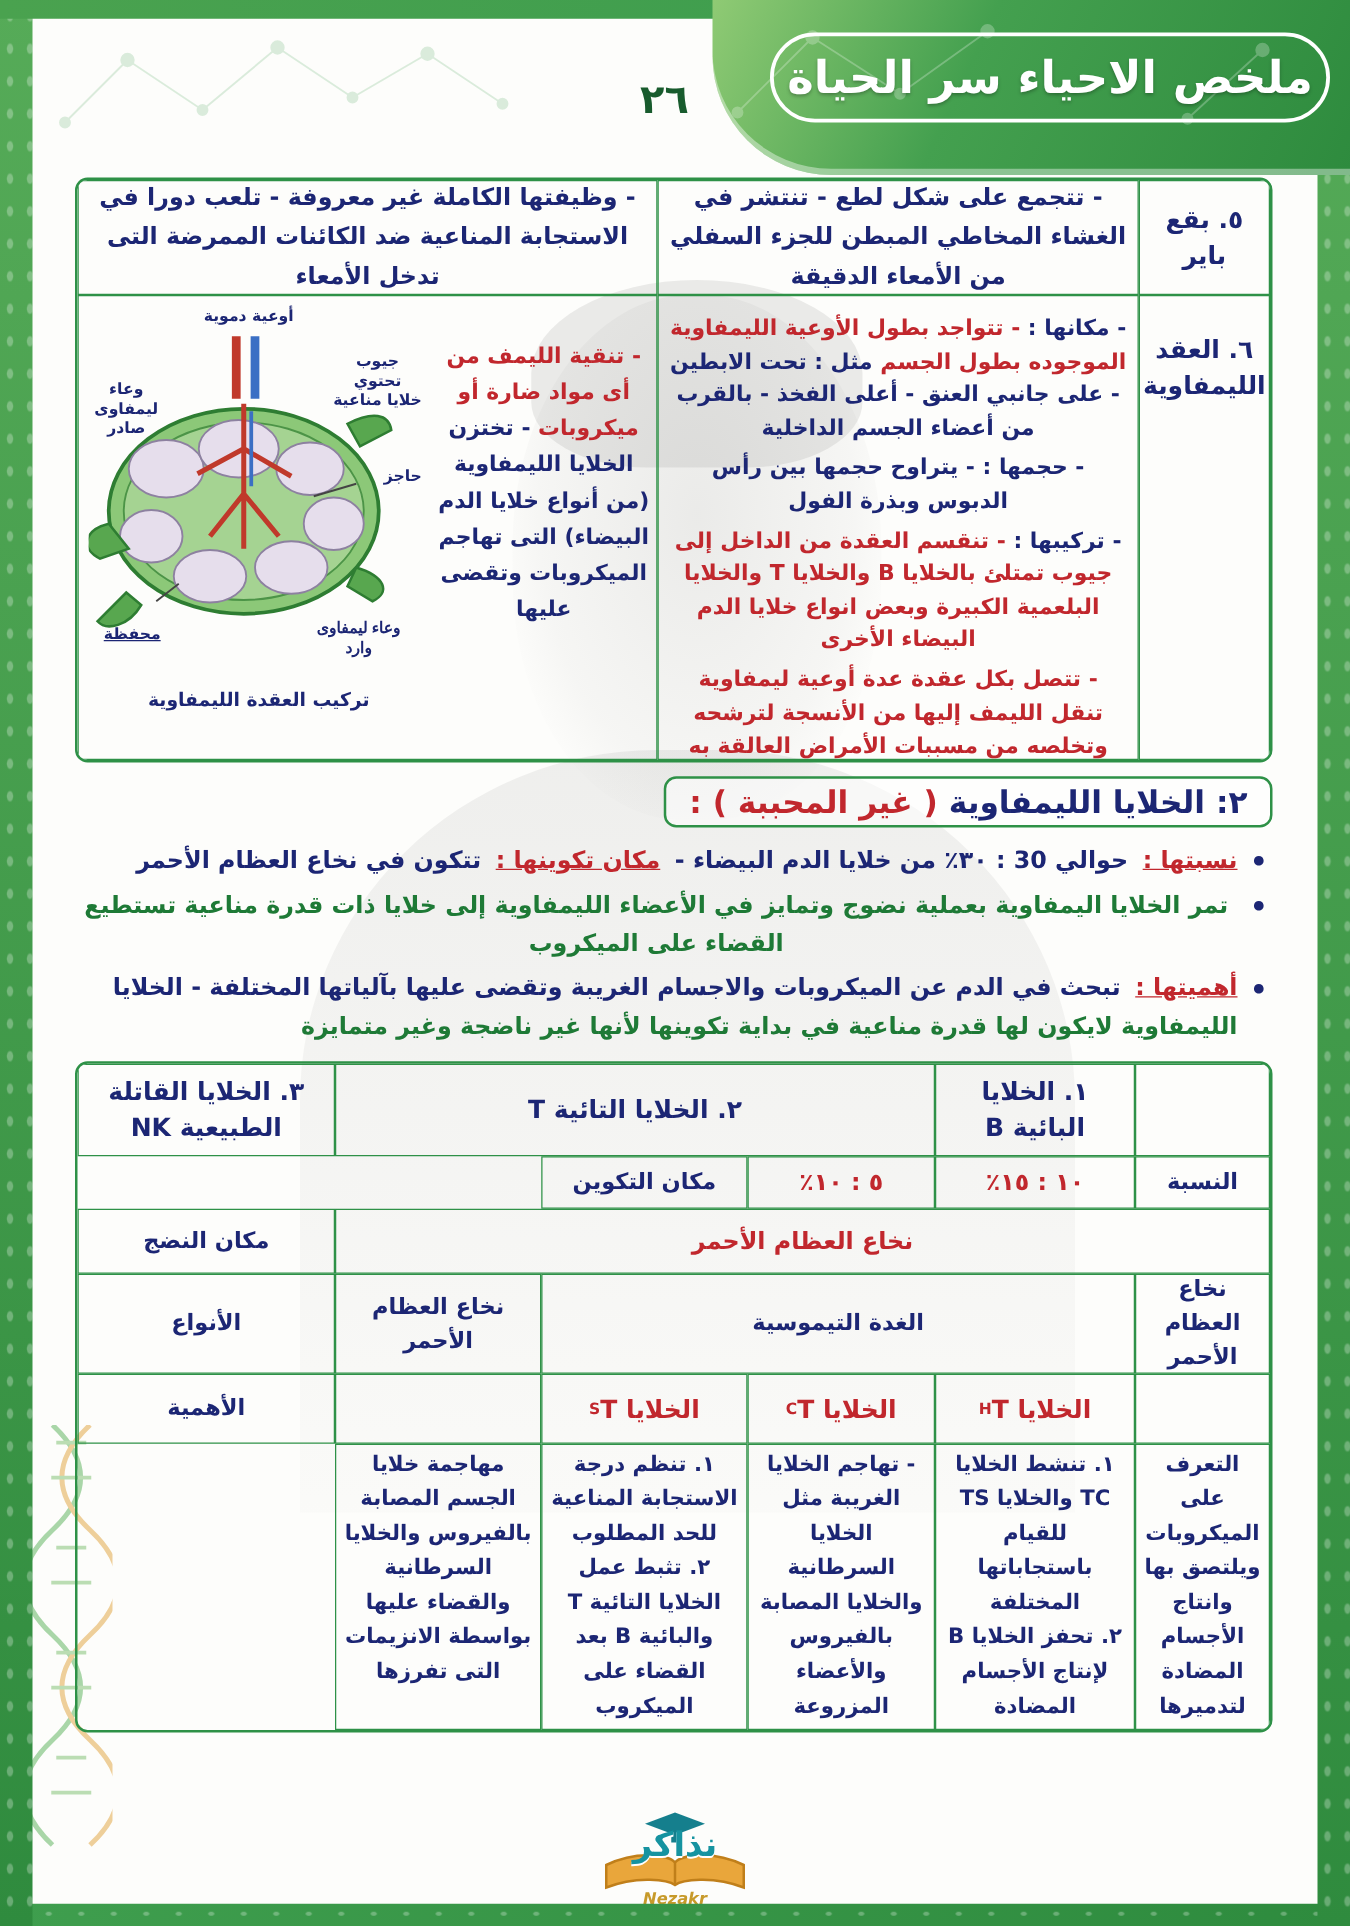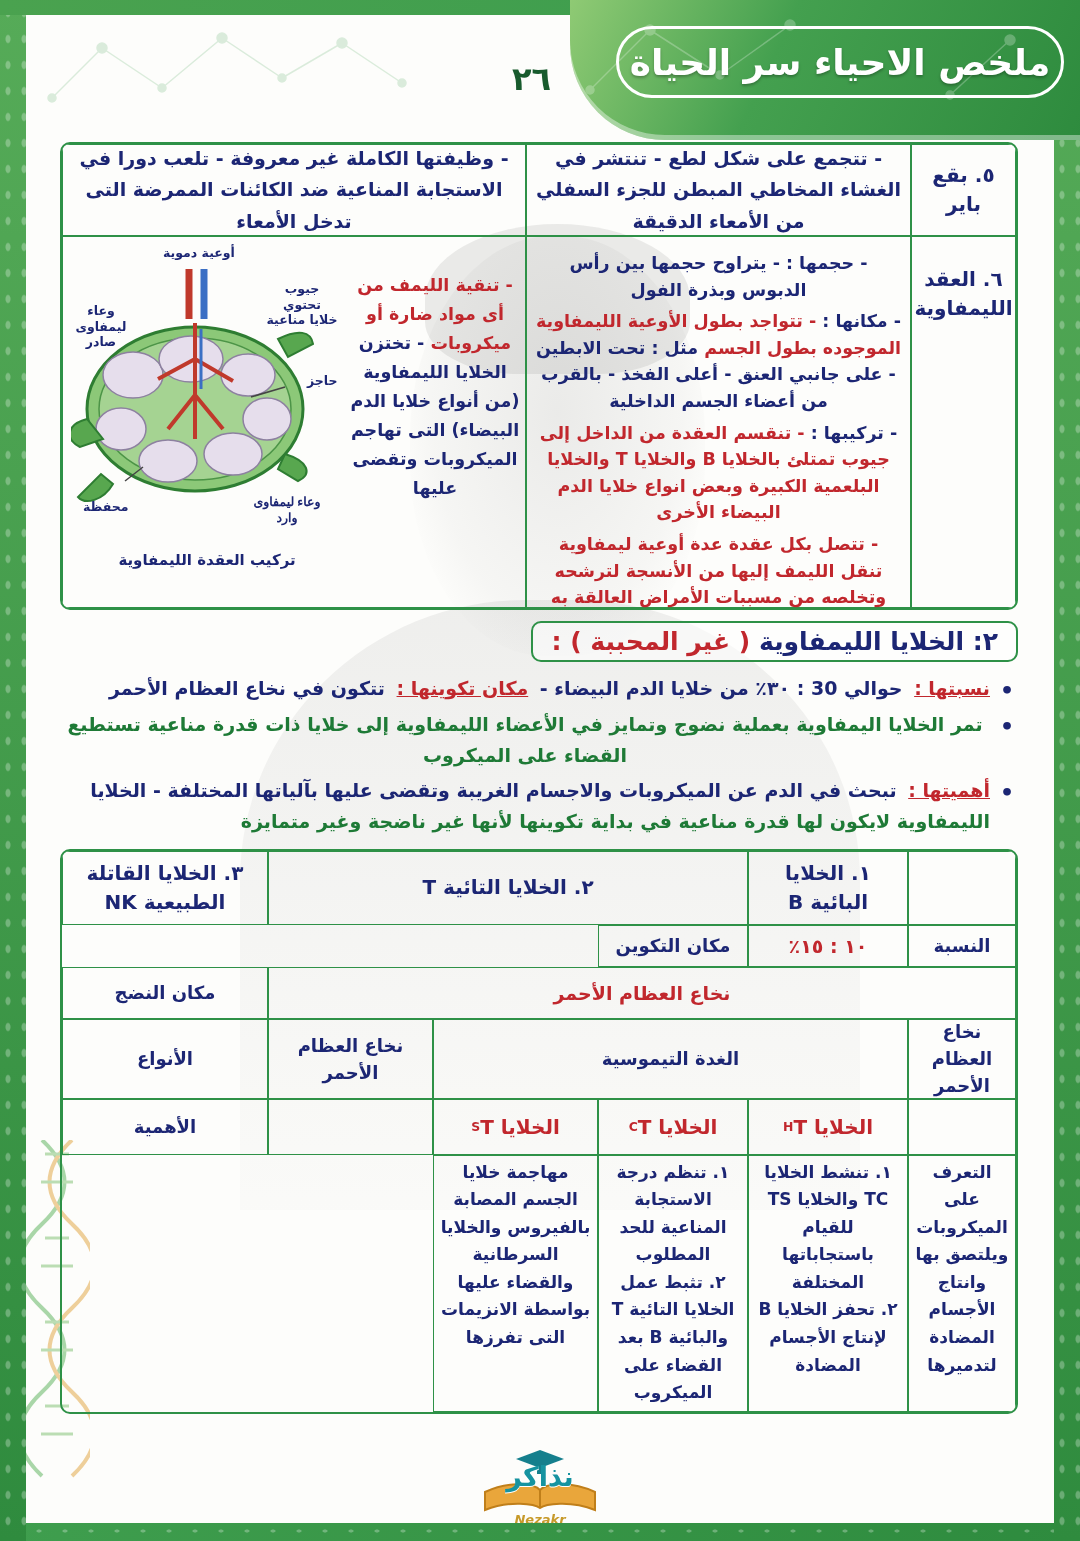--- a/index.html
+++ b/index.html
@@ -177,27 +177,27 @@
 
   <div class="t1">
     <div class="cell-label">٥. بقع باير</div>
     <div class="txt navy">- تتجمع على شكل لطع - تنتشر في الغشاء المخاطي المبطن للجزء السفلي من الأمعاء الدقيقة</div>
     <div class="txt navy">- وظيفتها الكاملة غير معروفة - تلعب دورا في الاستجابة المناعية ضد الكائنات الممرضة التى تدخل الأمعاء</div>
 
     <div class="cell-label nodes-label">٦. العقد الليمفاوية</div>
 
     <div class="nodes-right">
       <p>
-        <span class="navy">- حجمها :</span>
-        <span class="navy">- يتراوح حجمها بين رأس الدبوس وبذرة الفول</span>
-      </p>
-      <p>
         <span class="navy">- مكانها :</span>
         <span class="red">- تتواجد بطول الأوعية الليمفاوية الموجوده بطول الجسم</span>
         <span class="navy">مثل : تحت الابطين - على جانبي العنق - أعلى الفخذ - بالقرب من أعضاء الجسم الداخلية</span>
+      </p>
+      <p>
+        <span class="navy">- حجمها :</span>
+        <span class="navy">- يتراوح حجمها بين رأس الدبوس وبذرة الفول</span>
       </p>
       <p>
         <span class="navy">- تركيبها :</span>
         <span class="red">- تنقسم العقدة من الداخل إلى جيوب تمتلئ بالخلايا B والخلايا T والخلايا البلعمية الكبيرة وبعض انواع خلايا الدم البيضاء الأخرى</span>
       </p>
       <p>
         <span class="red">- تتصل بكل عقدة عدة أوعية ليمفاوية تنقل الليمف إليها من الأنسجة لترشحه وتخلصه من مسببات الأمراض العالقة به</span>
       </p>
     </div>
 
@@ -226,21 +226,21 @@
           <path d="M207,72 C227,62 240,64 242,77 L217,90 Z" fill="#58a74f" stroke="#2e7d32" stroke-width="2"></path>
           <path d="M42,217 C32,234 14,238 7,230 L30,207 Z" fill="#58a74f" stroke="#2e7d32" stroke-width="2"></path>
           <line x1="214" y1="120" x2="180" y2="130" stroke="#444" stroke-width="1.5"></line>
           <line x1="54" y1="214" x2="72" y2="200" stroke="#444" stroke-width="1.5"></line>
         </svg>
         <div class="dlbl" style="top:0;left:96px;">أوعية دموية</div>
         <div class="dlbl" style="top:36px;left:198px;width:74px;">جيوب تحتوي
 خلايا مناعية</div>
         <div class="dlbl" style="top:58px;left:-2px;width:72px;">وعاء ليمفاوى صادر</div>
         <div class="dlbl" style="top:128px;left:228px;margin-left:12px;">حاجز</div>
-        <div class="dlbl" style="top:254px;left:16px;">محفظة</div>
+        <div class="dlbl" style="top:254px;left:16px;text-decoration:underline;">محفظة</div>
         <div class="dlbl" style="top:250px;left:178px;width:84px;font-family:Liberation Serif, serif;">وعاء ليمفاوى
 وارد</div>
         <div class="dcaption">تركيب العقدة الليمفاوية</div>
       </div>
     </div>
   </div>
 
   <div class="sec-title">
     <div class="sec-box">
       <span class="navy">٢: الخلايا الليمفاوية</span>
@@ -265,20 +265,21 @@
   </div>
 
   <div class="mt">
     <div class="lblc"></div>
     <div class="hdr">١. الخلايا البائية B</div>
     <div class="hdr sp3">٢. الخلايا التائية T</div>
     <div class="hdr">٣. الخلايا القاتلة الطبيعية NK</div>
 
     <div class="lblc">النسبة</div>
     <div class="val">١٠ : ١٥٪</div>
+    <div class="val">٥ : ١٠٪</div>
 
     <div class="lblc">مكان التكوين</div>
     <div class="val sp5">نخاع العظام الأحمر</div>
 
     <div class="lblc">مكان النضج</div>
     <div class="mat">نخاع العظام الأحمر</div>
     <div class="mat sp3">الغدة التيموسية</div>
     <div class="mat">نخاع العظام الأحمر</div>
 
     <div class="lblc">الأنواع</div>
@@ -294,20 +295,21 @@
     <div class="typ">
         <span>الخلايا T</span>
         <span class="subsc">S</span>
       </div>
     <div></div>
 
     <div class="lblc">الأهمية</div>
     <div class="imp">التعرف على الميكروبات ويلتصق بها وانتاج الأجسام المضادة لتدميرها</div>
     <div class="imp">١. تنشط الخلايا TC والخلايا TS للقيام باستجاباتها المختلفة
 ٢. تحفز الخلايا B لإنتاج الأجسام المضادة</div>
+    <div class="imp">- تهاجم الخلايا الغريبة مثل الخلايا السرطانية والخلايا المصابة بالفيروس والأعضاء المزروعة</div>
     <div class="imp">١. تنظم درجة الاستجابة المناعية للحد المطلوب
 ٢. تثبط عمل الخلايا التائية T والبائية B بعد القضاء على الميكروب</div>
     <div class="imp">مهاجمة خلايا الجسم المصابة بالفيروس والخلايا السرطانية والقضاء عليها بواسطة الانزيمات التى تفرزها</div>
   </div>
 
 </div>
 
 <div class="footer">
   <div class="logo">
     <svg width="150" height="70" viewBox="0 0 150 70">

